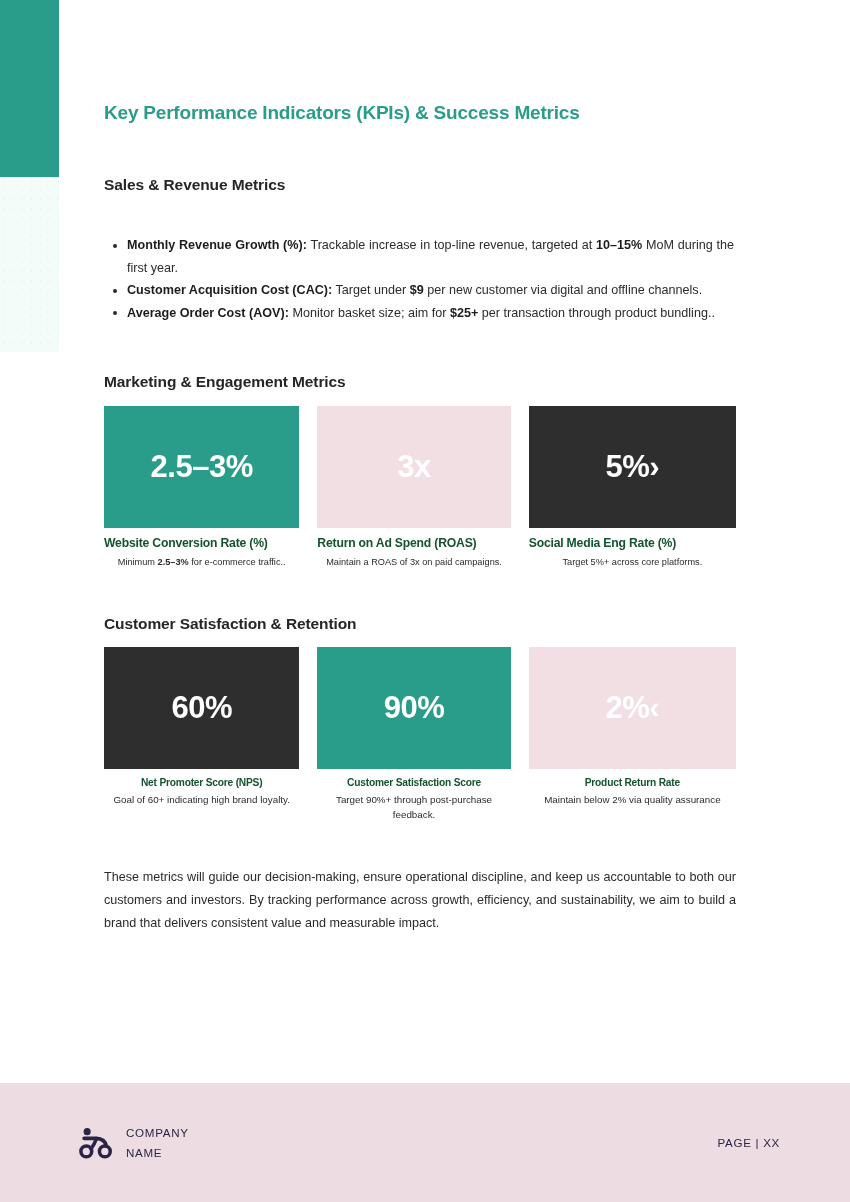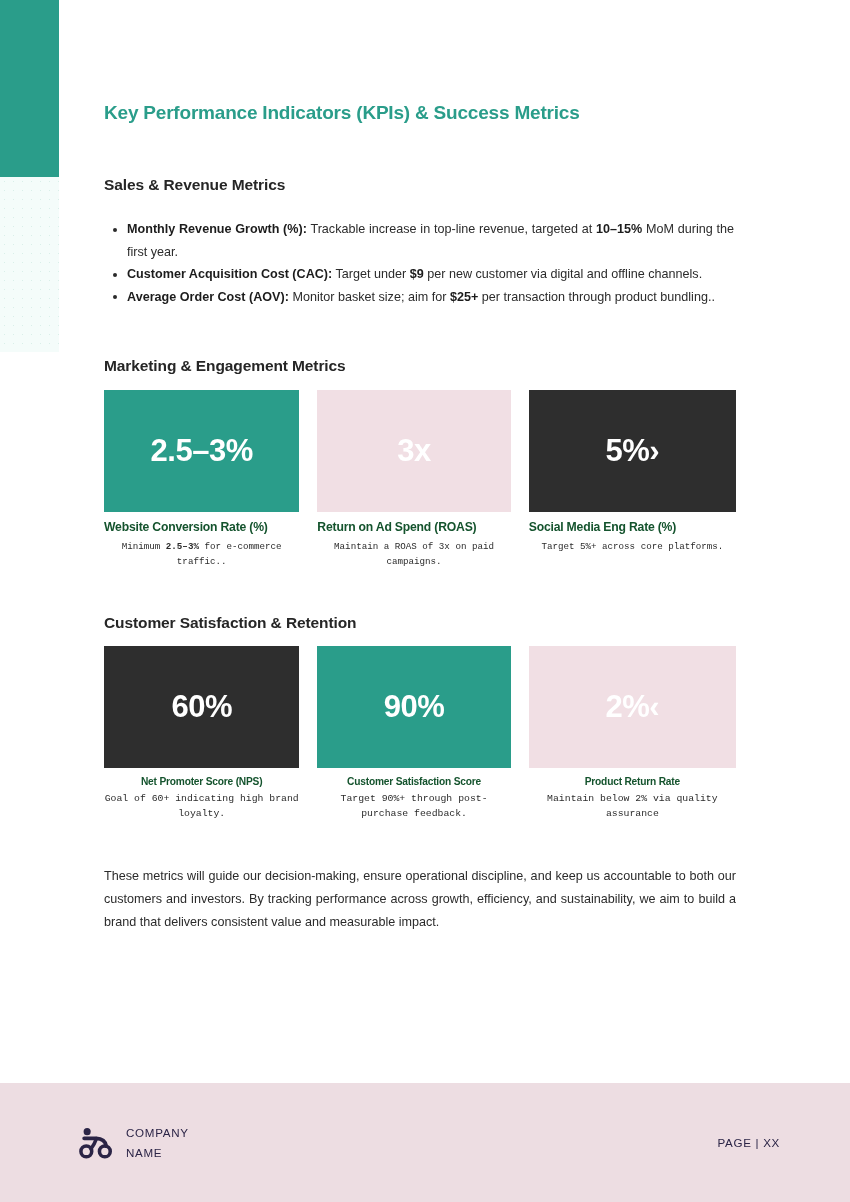--- a/index.html
+++ b/index.html
@@ -57,21 +57,21 @@
     font-size: 15.5px;
     font-weight: bold;
     letter-spacing: -0.1px;
   }
   .section-head.sales   { margin-top: 52px; }
   .section-head.mkt     { margin-top: 49px; }
   .section-head.csat    { margin-top: 45px; }
 
   
   ul.kpi-list {
-    margin-top: 24px;
+    margin-top: 40px;
     padding-left: 23px;
     list-style: none;
   }
   ul.kpi-list li {
     position: relative;
     font-size: 12.6px;
     line-height: 22.6px;
     color: #2b2b2b;
     text-align: justify;
     padding-right: 2px;
@@ -123,21 +123,20 @@
     color: #14532d;
     margin-top: 8px;
     letter-spacing: -0.2px;
   }
   .card-cap {
     font-size: 9.2px;
     color: #2b2b2b;
     margin-top: 5px;
     line-height: 15px;
     text-align: center;
-    font-family: Liberation Mono, monospace;
   }
   .card-cap b { font-weight: bold; }
 
   .row1 .card-title { text-align: left; }
   .row2 .card-title { text-align: center; font-size: 10.2px; }
   .row2 .card-cap   { font-size: 9.8px; margin-top: 4px; }
 
   
   .closing {
     margin-top: 44px;

